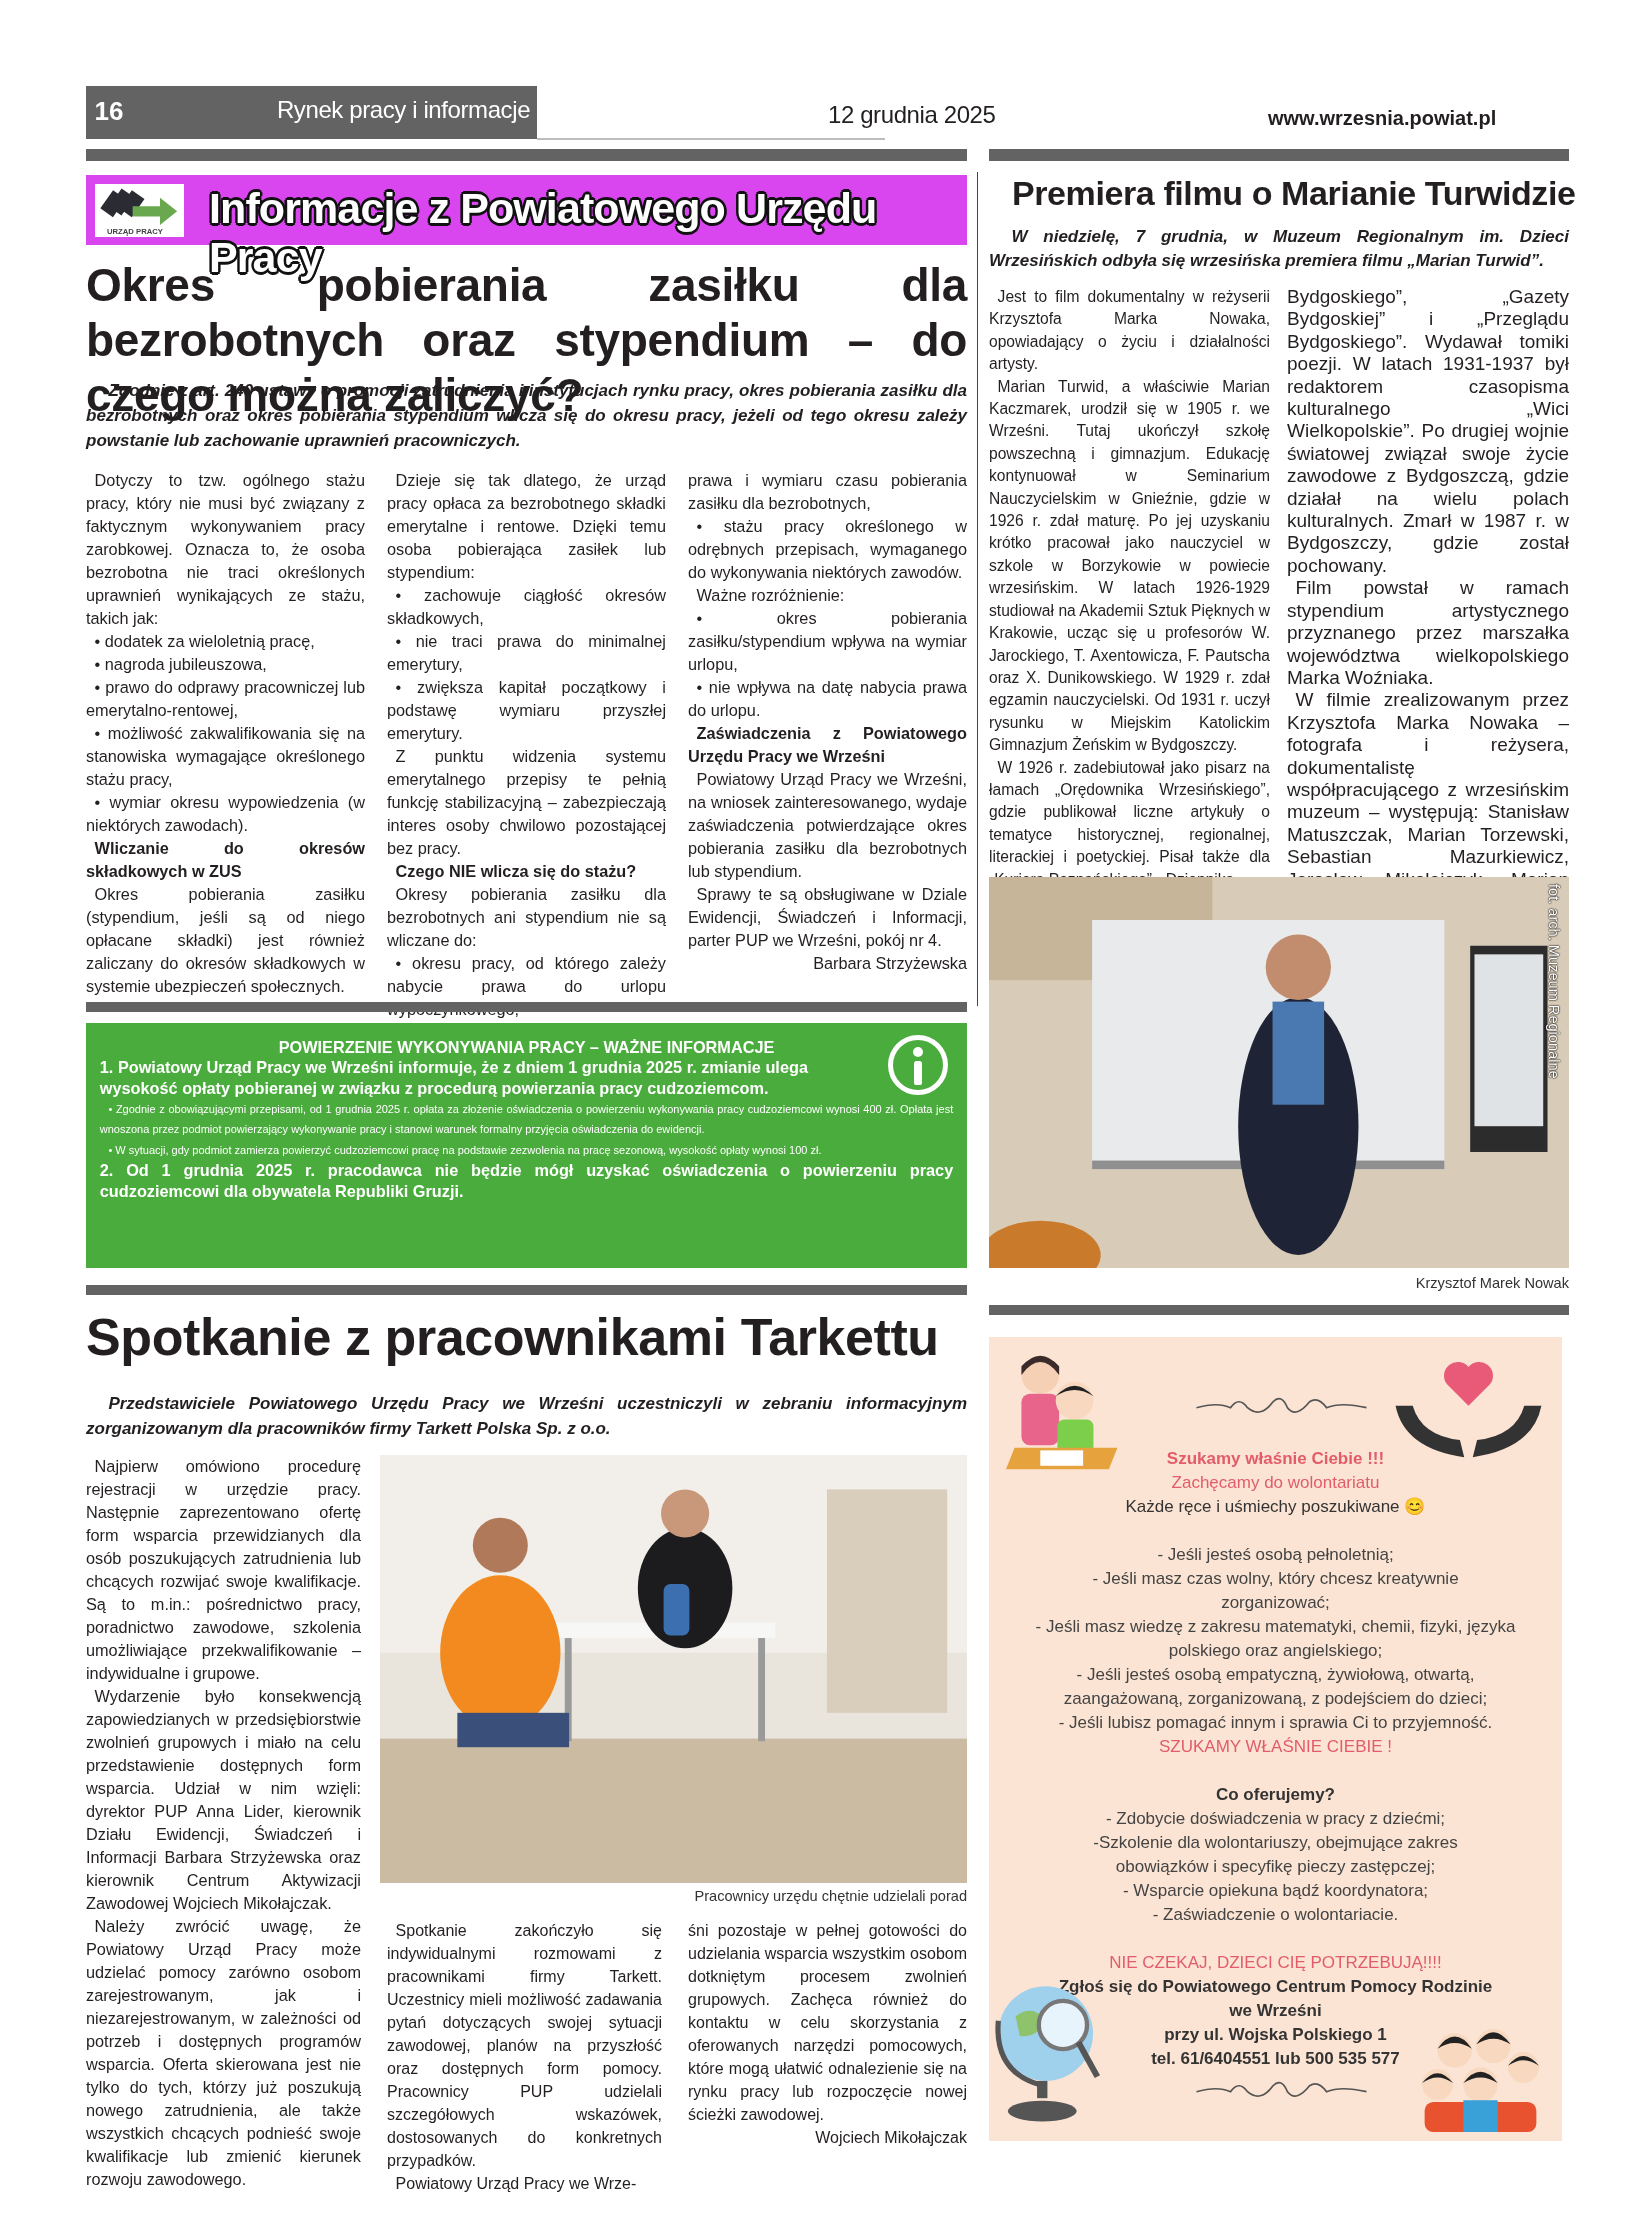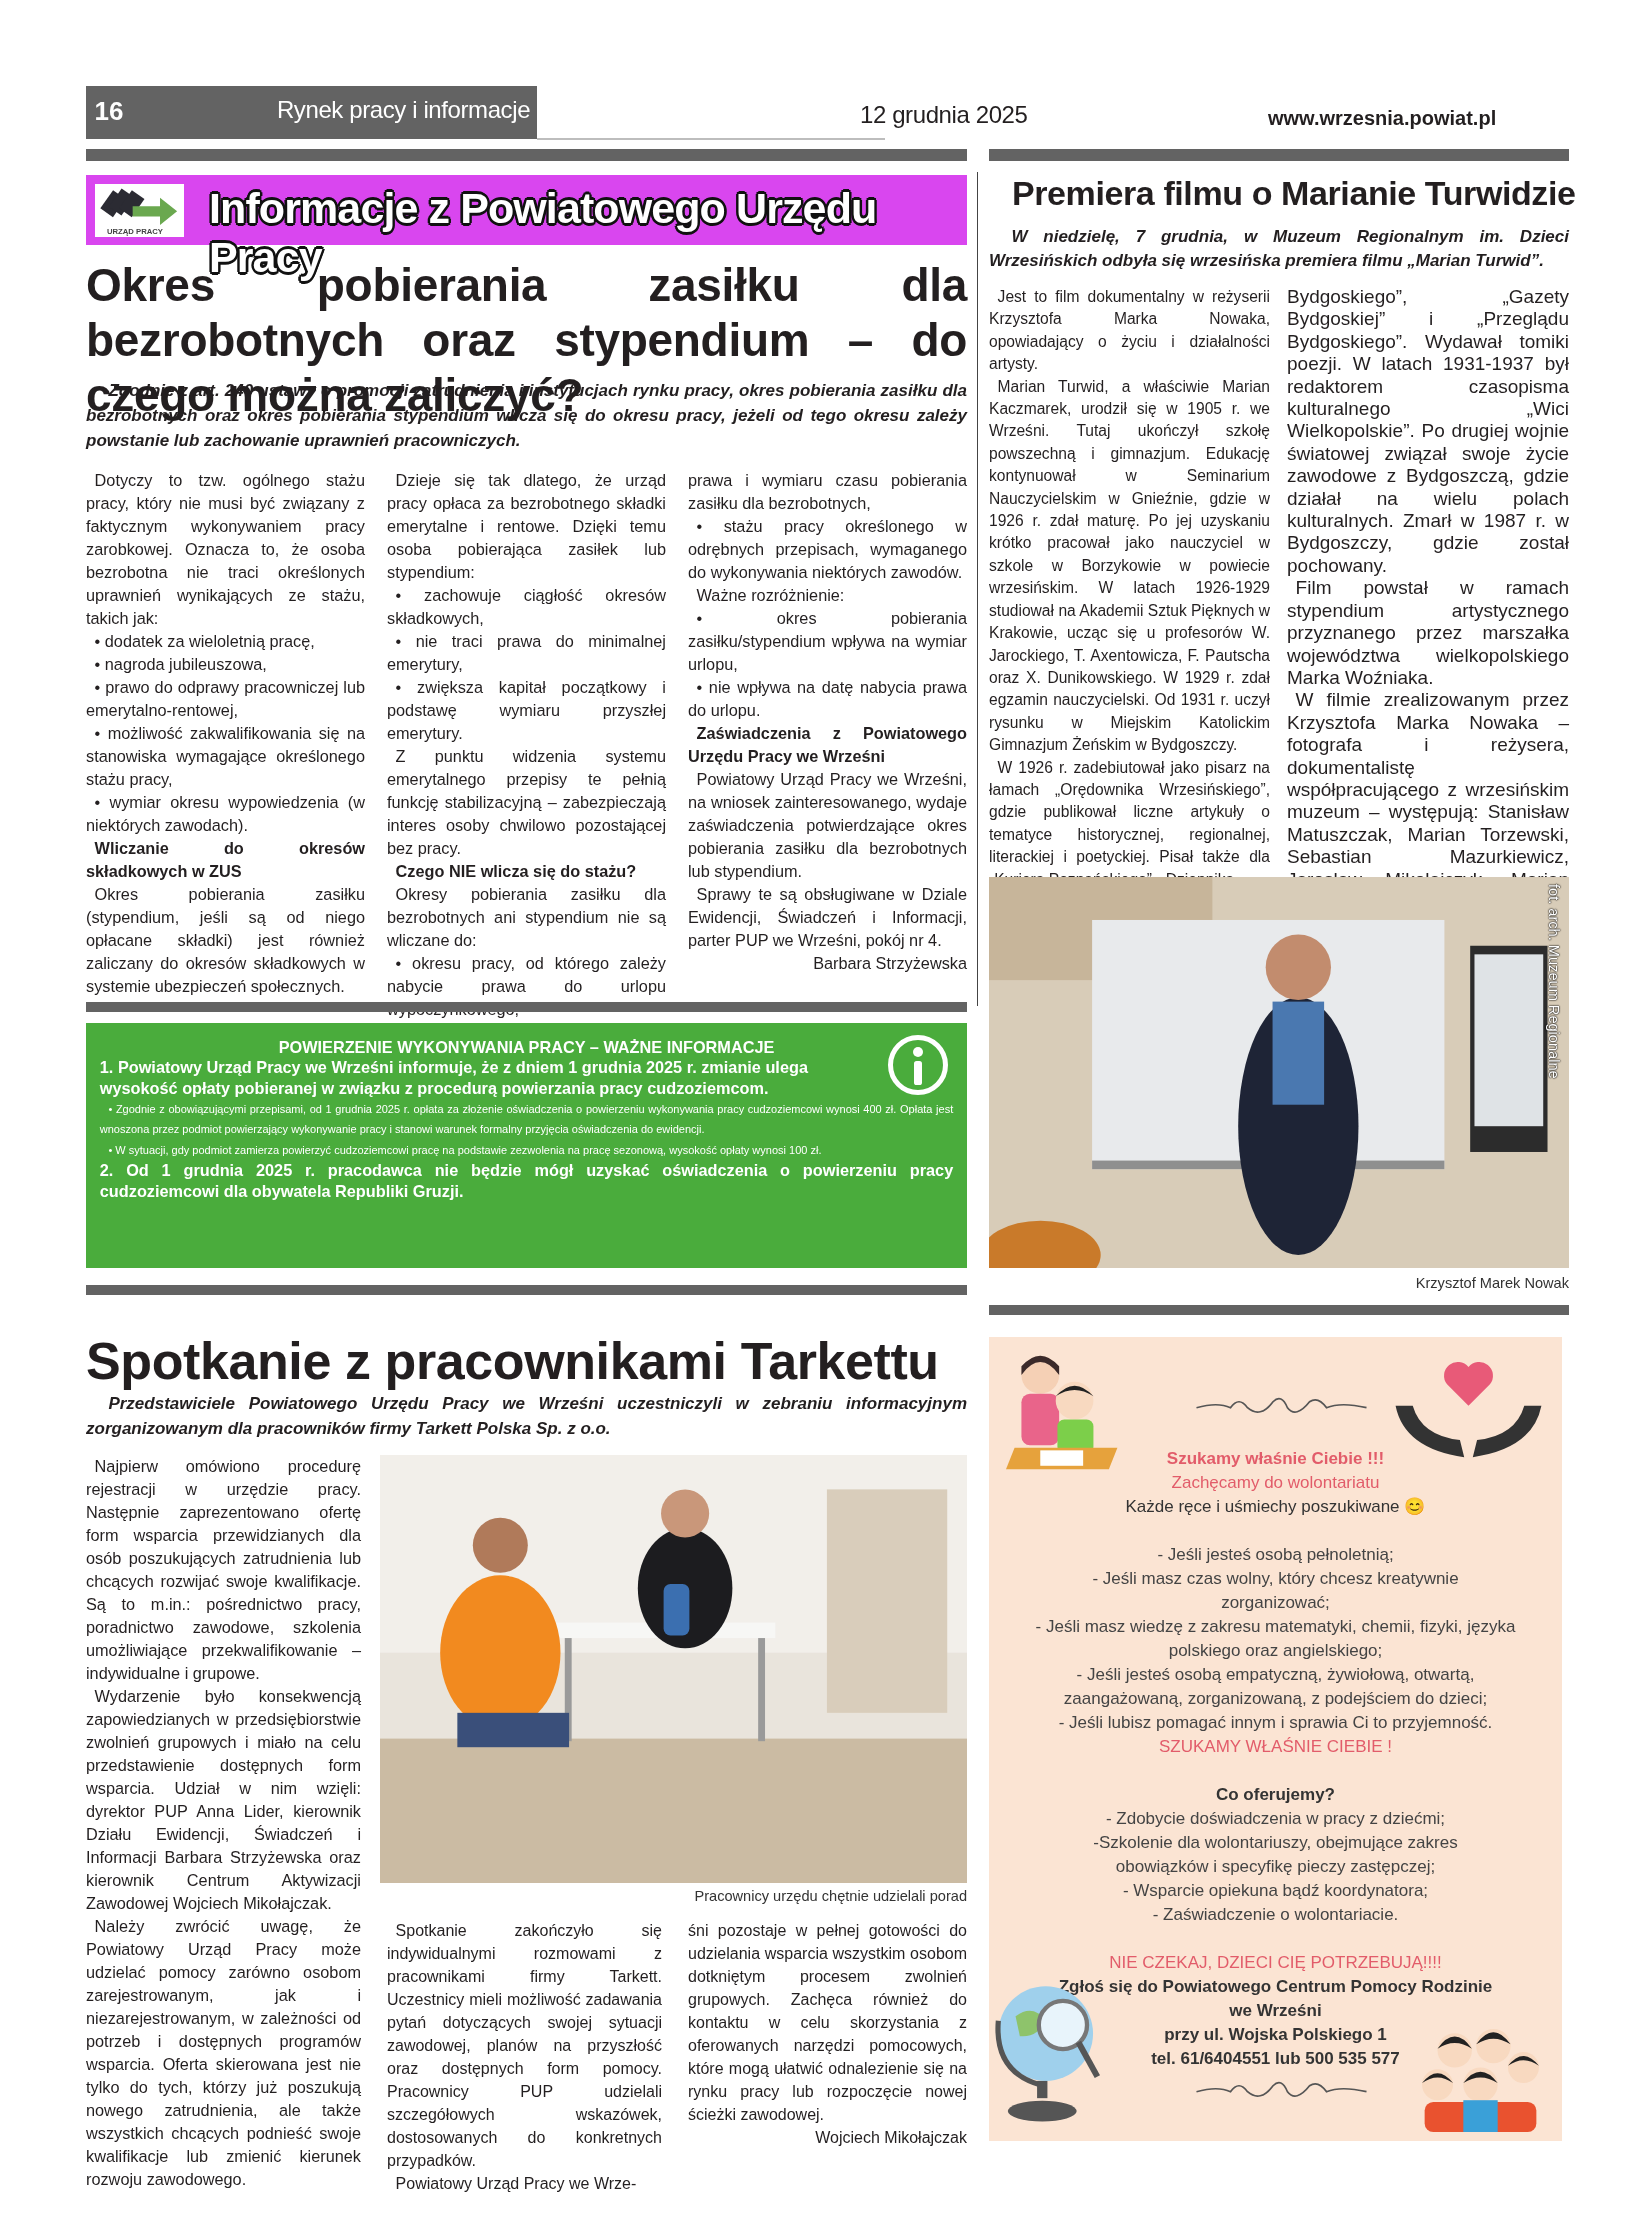--- a/index.html
+++ b/index.html
@@ -5,21 +5,21 @@
   * { box-sizing: border-box; margin: 0; padding: 0; }
   html, body { width: 1651px; height: 2227px; background: #ffffff; overflow: hidden; }
   body { position: relative; font-family: "Liberation Sans", sans-serif; color: #231f20; }
   .abs { position: absolute; }
 
   
   .hdr-bar { left: 86px; top: 86px; width: 451px; height: 53px; background: #636363; color: #fff; }
   .hdr-page { position: absolute; left: 8.6px; top: 10.3px; font-size: 26px; font-weight: bold; }
   .hdr-section { position: absolute; right: 6.9px; top: 10.3px; font-size: 24px; letter-spacing: -0.4px; }
   .hdr-underline { left: 537px; top: 138px; width: 348px; height: 1.7px; background: #bdbdbd; }
-  .hdr-date { left: 860px; top: 101px; font-size: 24px; letter-spacing: -0.4px; }
+  .hdr-date { left: 828px; top: 101px; font-size: 24px; letter-spacing: -0.4px; }
   .hdr-url { left: 1268px; top: 107px; font-size: 20px; font-weight: bold; }
 
   .sec-bar { height: 12px; background: #636363; top: 149px; }
 
   
   .banner { left: 86px; top: 175px; width: 881px; height: 70px; background: #d946ef; }
   .banner-logo { position: absolute; left: 8.6px; top: 8.6px; width: 89px; height: 53px; background: #fff; }
   .banner-title { position: absolute; left: 123px; top: 8.6px; font-size: 43px; font-weight: bold; color: #fff;
     letter-spacing: -0.9px; text-shadow: -2.6px 0 #111, 2.6px 0 #111, 0 -2.6px #111, 0 2.6px #111, -1.7px -1.7px #111, 1.7px 1.7px #111, -1.7px 1.7px #111, 1.7px -1.7px #111; }
 
@@ -35,21 +35,21 @@
 
   .infobox { left: 86px; top: 1023px; width: 881px; height: 245px; background: #4aac3c; color: #fff; padding: 13.8px 13.8px 0 13.8px; }
   .infobox .t { text-align: center; font-weight: bold; font-size: 16.3px; line-height: 20.6px; }
   .infobox .b { font-weight: bold; font-size: 16.3px; line-height: 20.6px; padding-right: 103px; }
   .infobox .n { font-size: 11px; line-height: 20.6px; text-indent: 8.6px; text-align: justify; }
   .infobox .b2 { font-weight: bold; font-size: 16.3px; line-height: 20.6px; text-align: justify; }
   .info-icon { position: absolute; right: 19px; top: 12px; width: 60px; height: 60px; border: 5.2px solid #fff; border-radius: 50%; }
   .info-icon::before { content: ""; position: absolute; left: 20px; top: 6.9px; width: 10.3px; height: 10.3px; background: #fff; border-radius: 50%; }
   .info-icon::after { content: ""; position: absolute; left: 20.6px; top: 20.6px; width: 8.6px; height: 24px; background: #fff; border-radius: 2.6px; }
 
-  .tark-title { left: 86px; top: 1307px; font-size: 52px; letter-spacing: -0.4px; margin-top: 24px; }
+  .tark-title { left: 86px; top: 1307px; font-size: 52px; letter-spacing: -0.4px; }
 
   .photo { overflow: hidden; }
   .caption { font-size: 14.6px; color: #333; text-align: right; }
 
   .right-title { left: 989px; top: 174px; font-size: 34px; letter-spacing: -0.4px; margin-left: 23px; }
 
   .ad { left: 989px; top: 1337px; width: 573px; height: 804px; background: #fbe4d3; text-align: center; color: #444; font-size: 17px; line-height: 24px; }
   .ad .pink { color: #e25c6a; }
   .ad .bold { font-weight: bold; }
   .ad .dark { color: #333; }

